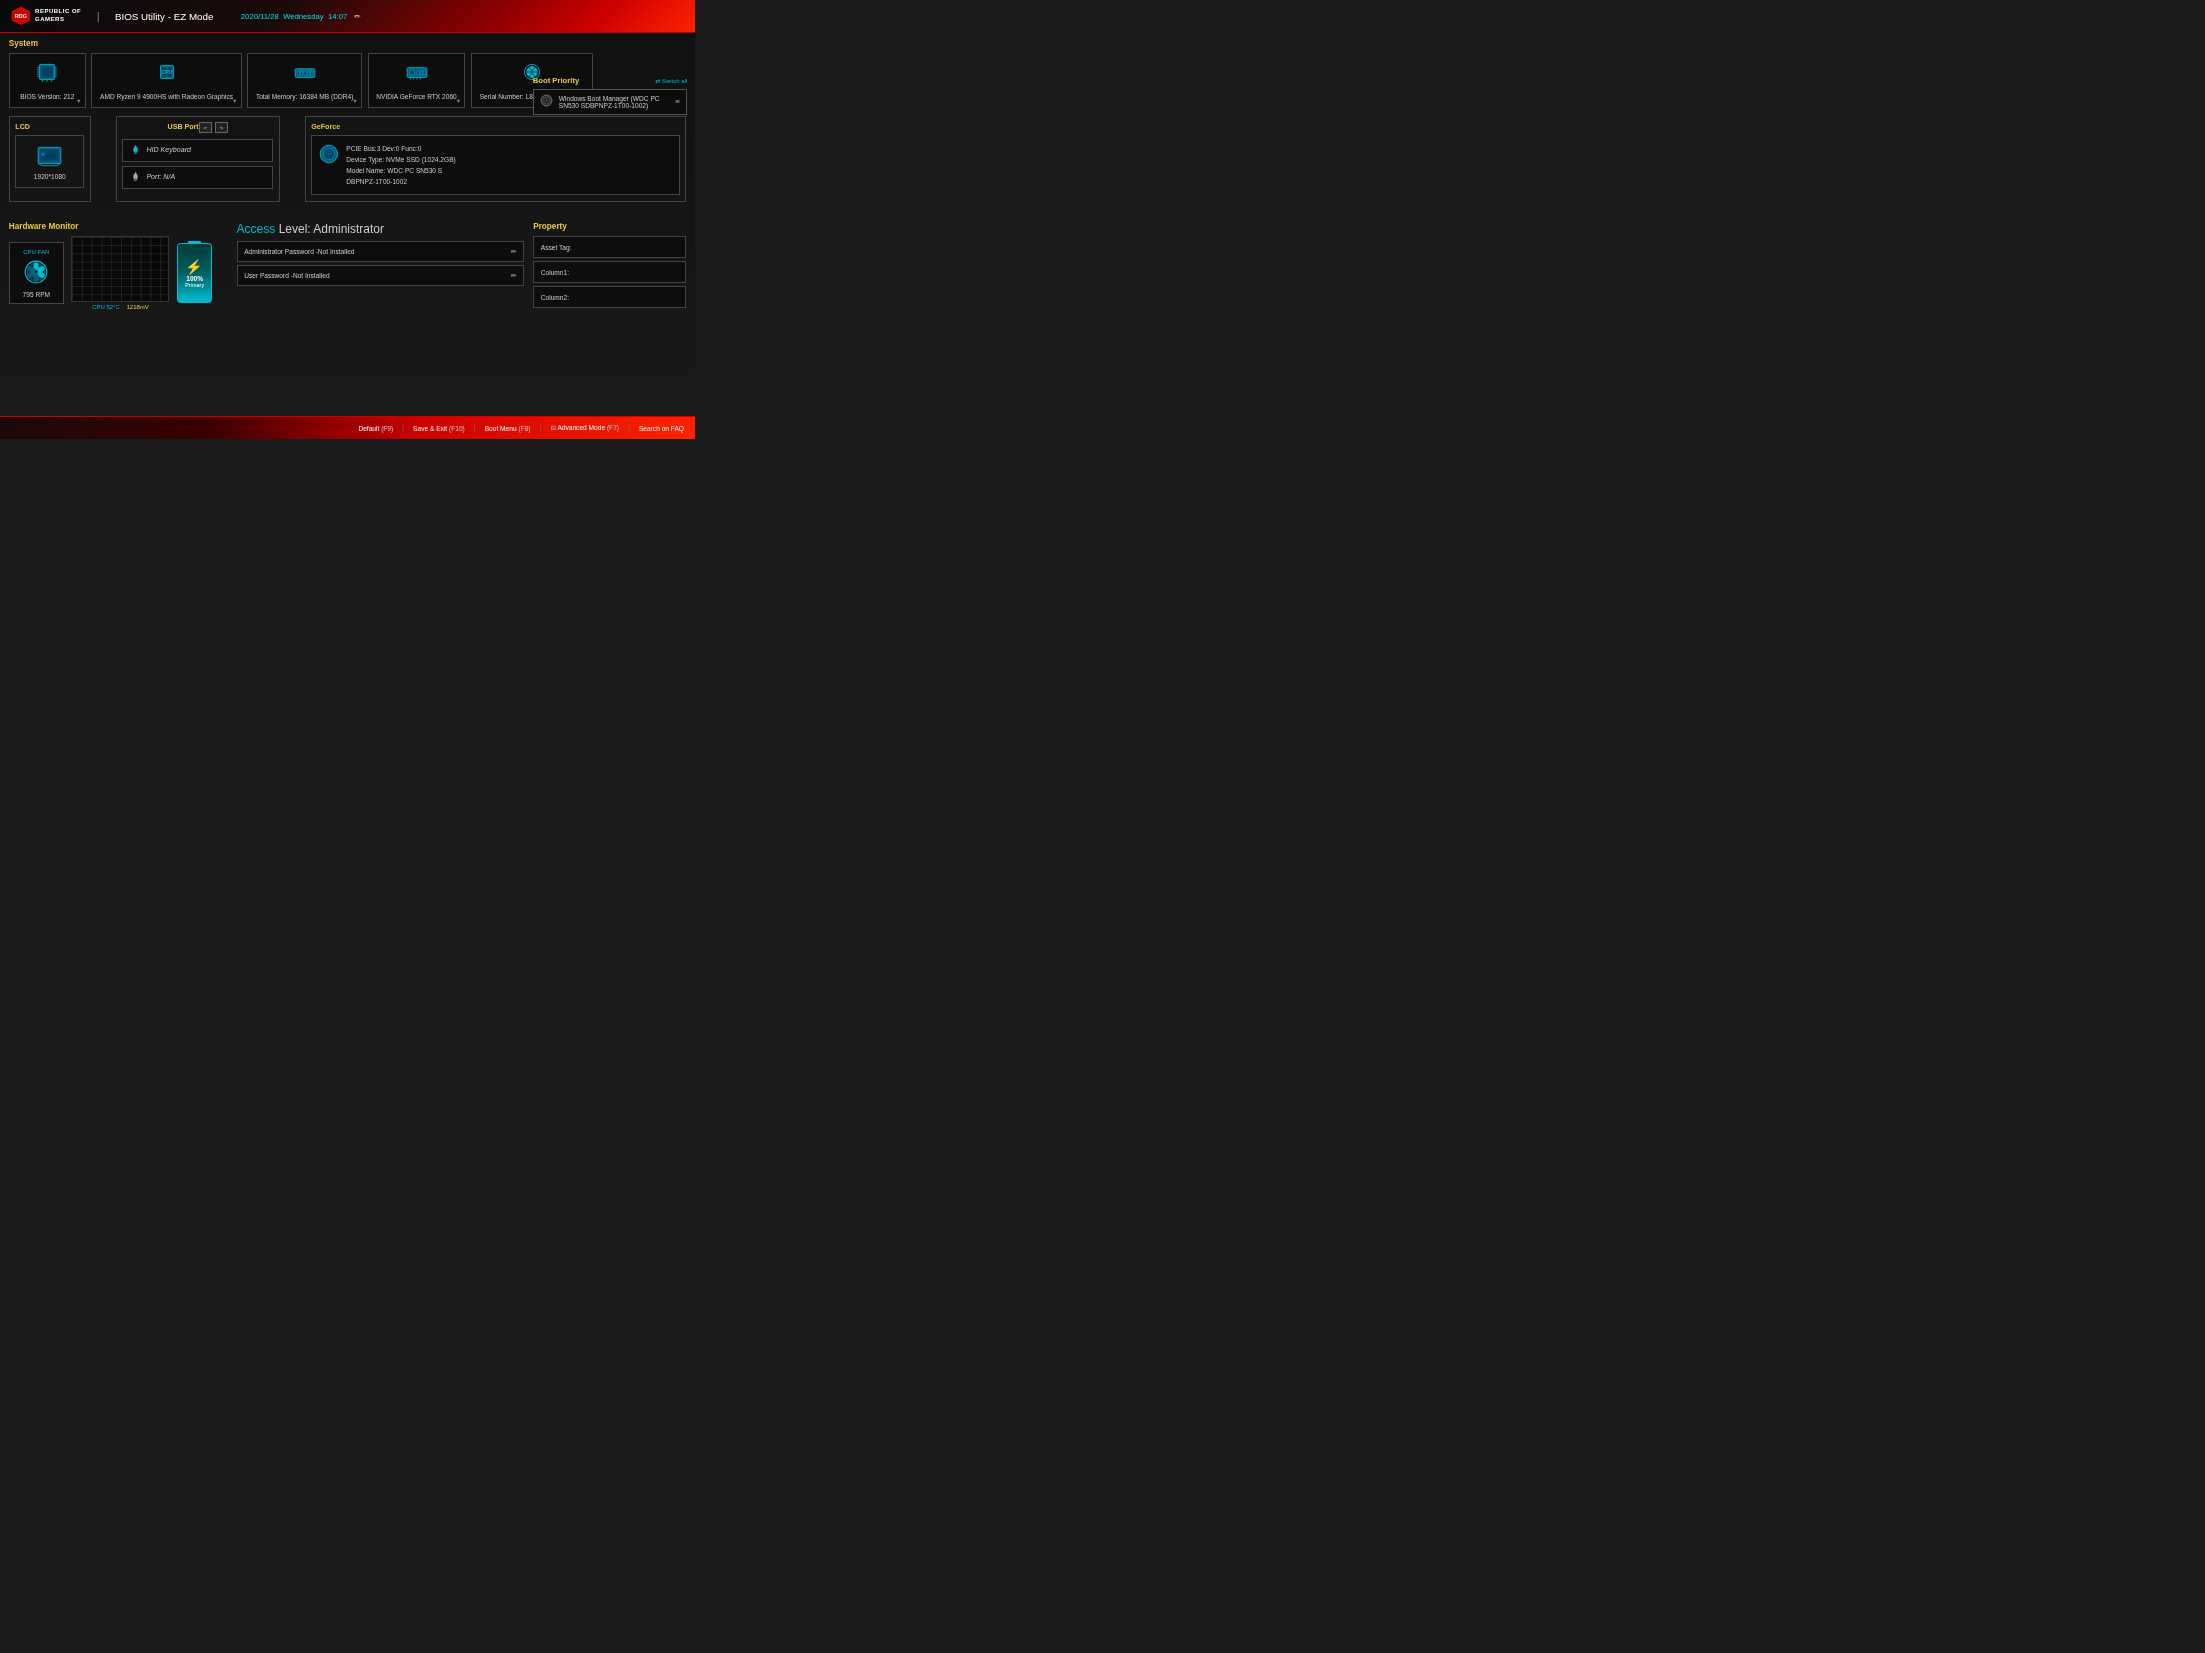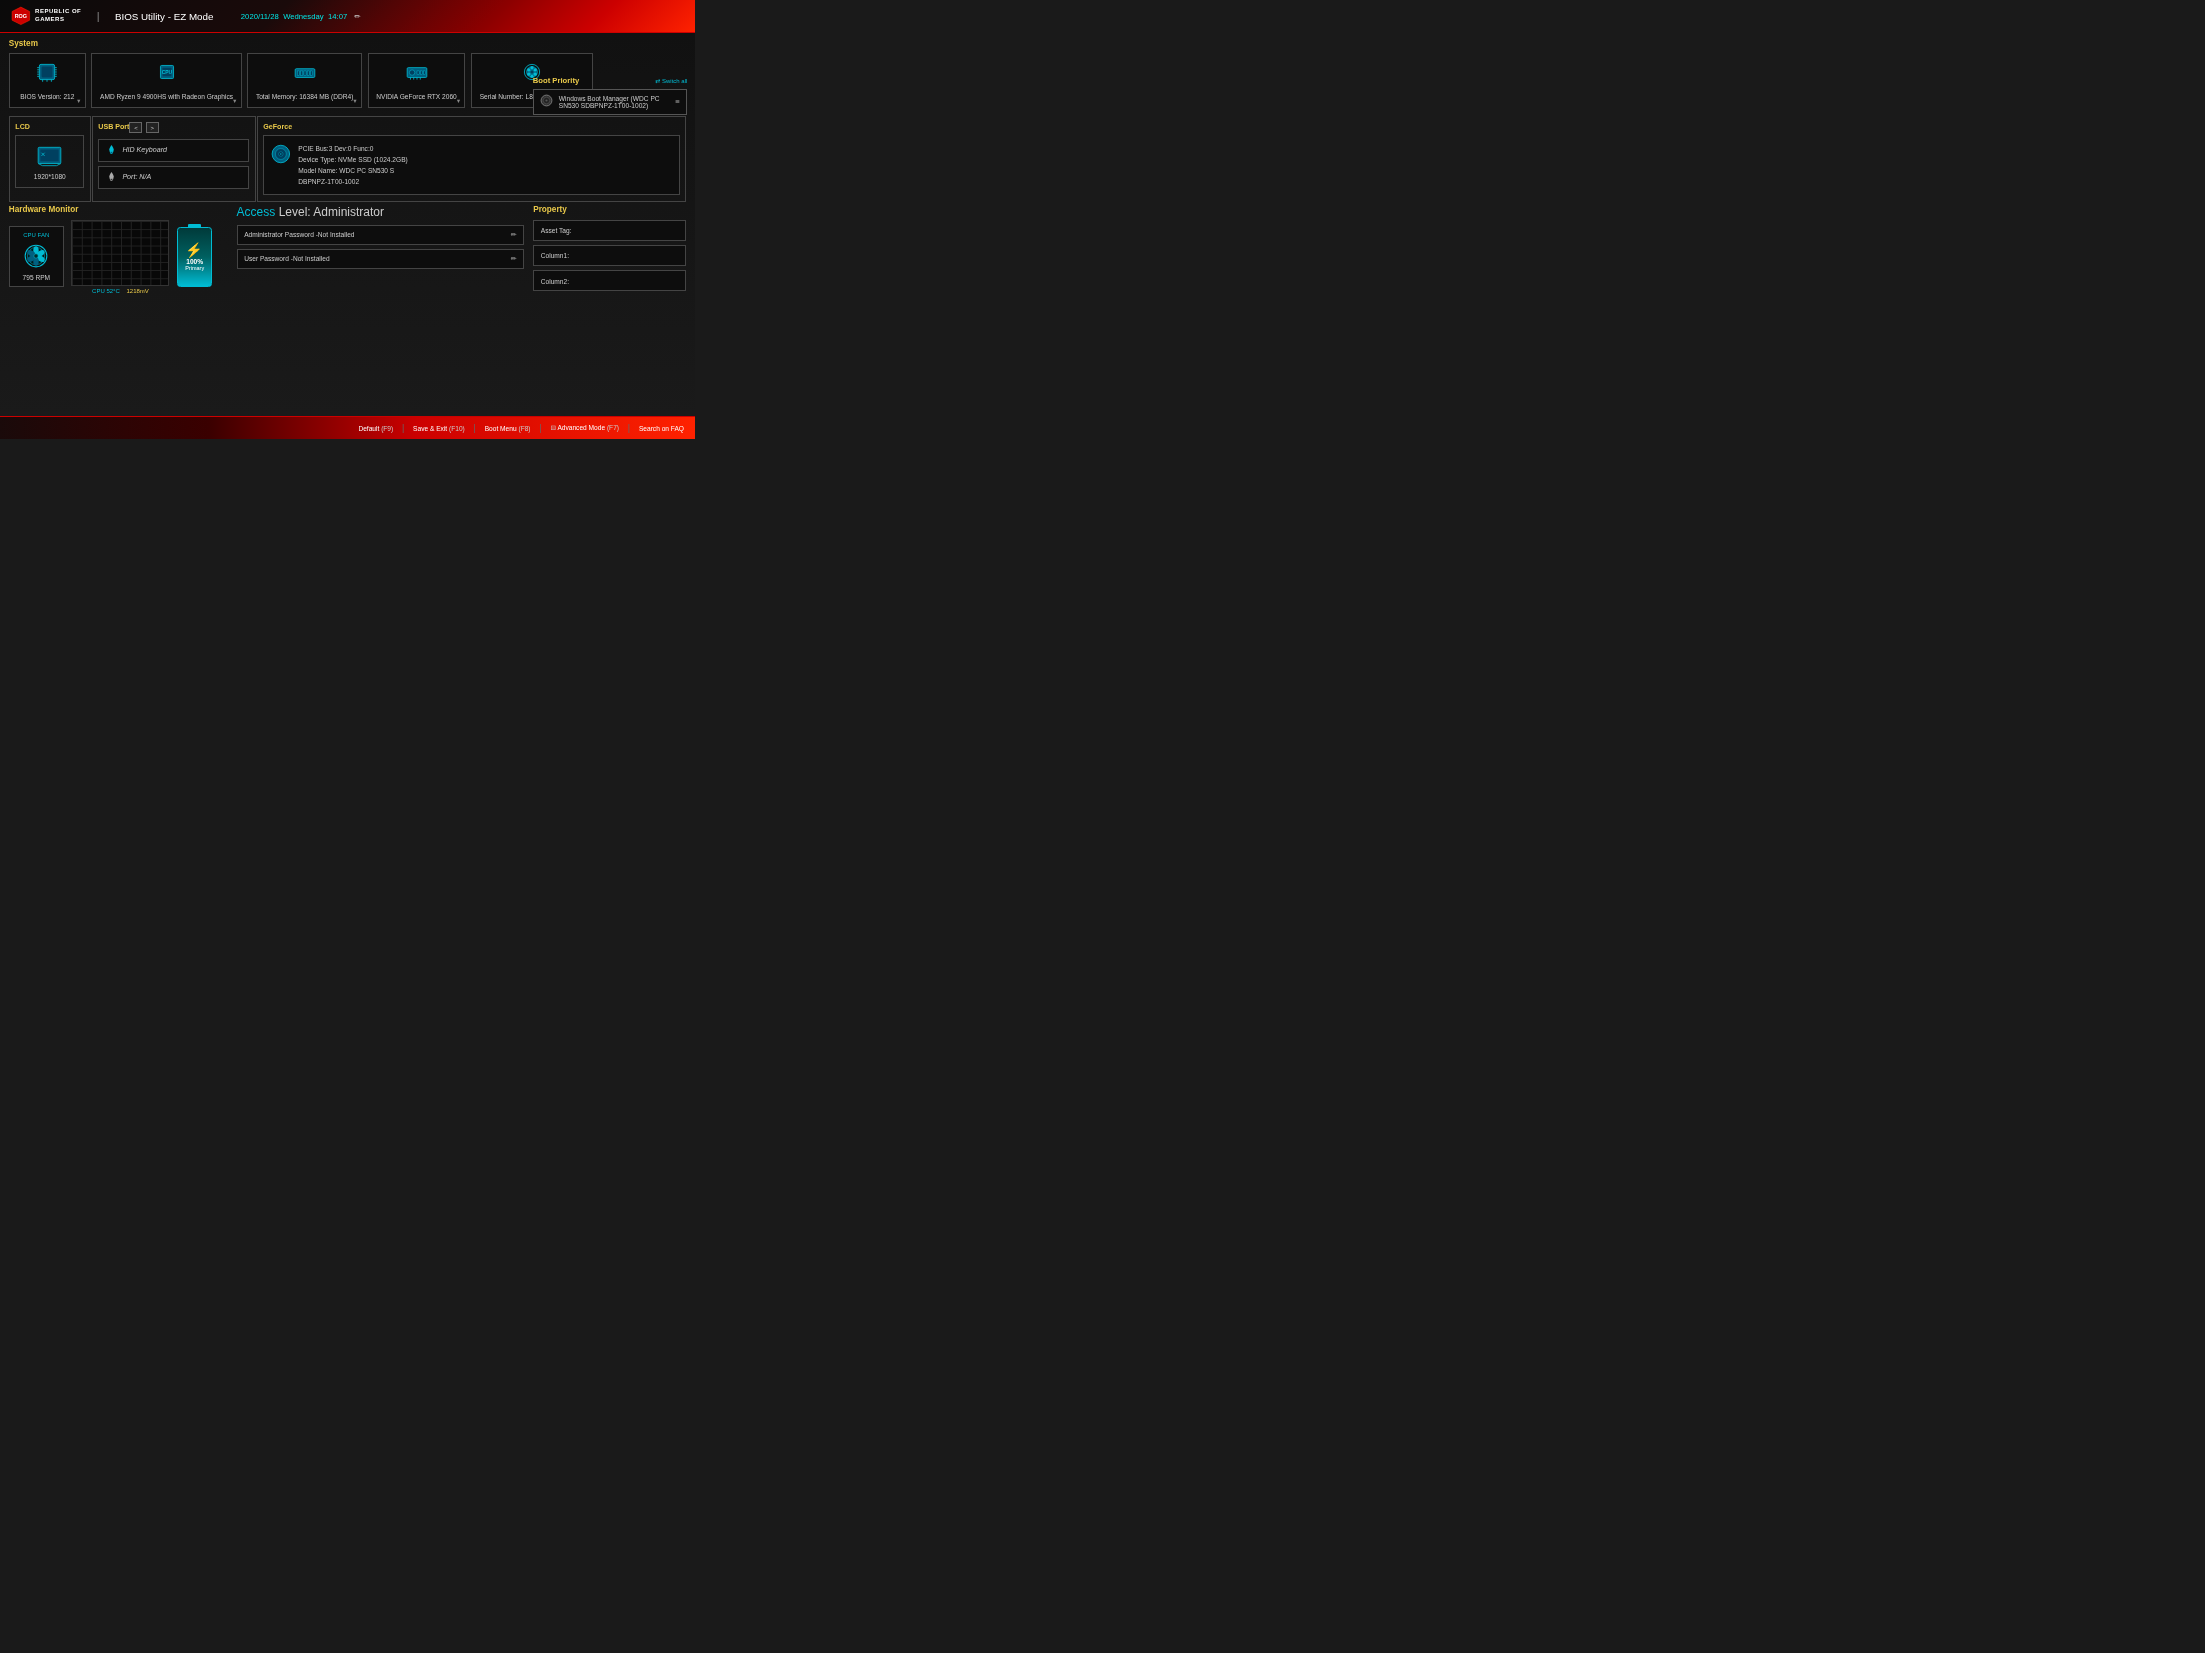--- a/index.html
+++ b/index.html
@@ -105,22 +105,22 @@
       position: absolute;
       bottom: 2.2px;
       right: 3.3px;
       color: #888;
       font-size: 5.5px;
     }
 
     
     .mid-row {
       display: flex;
-      gap: 1px;
-      margin-bottom: 3px;
+      gap: 25px;
+      margin-bottom: 20px;
     }
 
     
     .lcd-section {
       border: 0.5px solid #444;
       padding: 5.5px;
       min-width: 82px;
     }
     .sub-section-title {
       color: #e8c84a;
@@ -545,21 +545,21 @@
             <line x1="46" y1="38" x2="38" y2="42" stroke="#00bcd4" stroke-width="1.5"></line>
             <line x1="12" y1="42" x2="38" y2="42" stroke="#00bcd4" stroke-width="1.5"></line>
             <line x1="10" y1="18" x2="16" y2="24" stroke="#00bcd4" stroke-width="1.5"></line>
             <line x1="16" y1="18" x2="10" y2="24" stroke="#00bcd4" stroke-width="1.5"></line>
           </svg>
           <span class="lcd-res">1920*1080</span>
         </div>
       </div>
 
       <div class="usb-section">
-        <div style="display:flex;justify-content:flex-start;align-items:center">
+        <div style="display:flex;justify-content:center;align-items:center">
           <div class="sub-section-title">USB Port</div>
           <div class="usb-nav">
             <div class="nav-btn">&lt;</div>
             <div class="nav-btn">&gt;</div>
           </div>
         </div>
         <div class="usb-items">
           <div class="usb-item">
             <span class="usb-item-icon">
               <svg width="11" height="11" viewBox="0 0 20 20">

